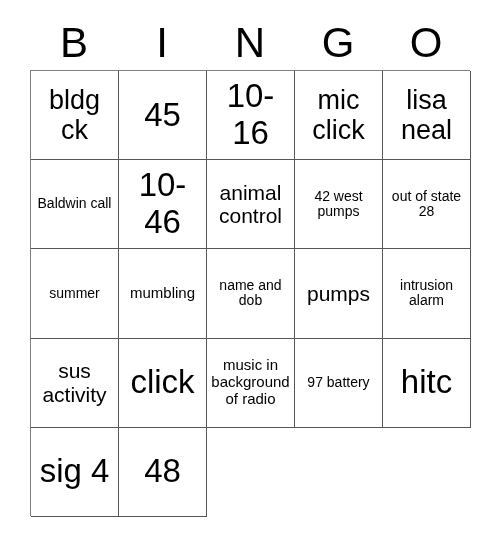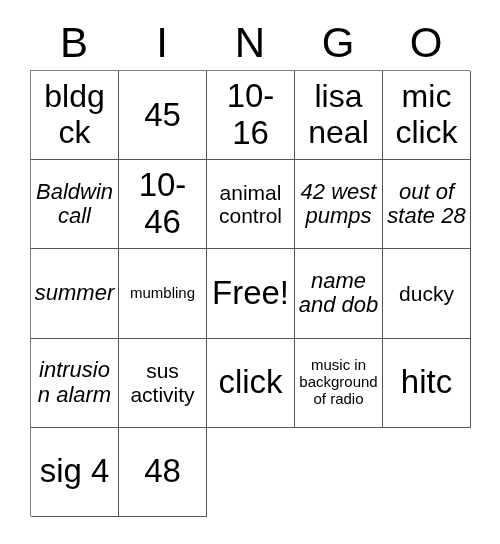--- a/index.html
+++ b/index.html
@@ -77,23 +77,23 @@
     display: block;
     width: 100%;
     line-height: 1.12;
     word-wrap: break-word;
     overflow-wrap: break-word;
     hyphens: none;
   }
 
   
   .fs-xl   { font-size: 33px; }
-  .fs-lg   { font-size: 32px; }
+  .fs-lg   { font-size: 27px; }
   .fs-md   { font-size: 21px; }
-  .fs-sm   { font-size: 22px; font-style: italic; }
+  .fs-sm   { font-size: 14px; }
   .fs-xs   { font-size: 15px; }
   .fs-xxs  { font-size: 15px; }
 </style>
 </head>
 <body>
 
 <div class="card">
 
   <div class="header-row">
     <div class="header-cell">
@@ -117,24 +117,24 @@
       <div class="cell">
         <span class="cell-text fs-lg">bldg ck</span>
       </div>
       <div class="cell">
         <span class="cell-text fs-xl">45</span>
       </div>
       <div class="cell">
         <span class="cell-text fs-xl">10-16</span>
       </div>
       <div class="cell">
-        <span class="cell-text fs-lg">lisa neal</span>
+        <span class="cell-text fs-lg">mic click</span>
       </div>
       <div class="cell">
-        <span class="cell-text fs-lg">mic click</span>
+        <span class="cell-text fs-lg">lisa neal</span>
       </div>
       <div class="cell">
         <span class="cell-text fs-sm">Baldwin call</span>
       </div>
       <div class="cell">
         <span class="cell-text fs-xl">10-46</span>
       </div>
       <div class="cell">
         <span class="cell-text fs-md">animal control</span>
       </div>
@@ -144,39 +144,39 @@
       <div class="cell">
         <span class="cell-text fs-sm">out of state 28</span>
       </div>
       <div class="cell">
         <span class="cell-text fs-sm">summer</span>
       </div>
       <div class="cell">
         <span class="cell-text fs-xs">mumbling</span>
       </div>
       <div class="cell">
-        <span class="cell-text fs-xl">Free!</span>
-      </div>
-      <div class="cell">
         <span class="cell-text fs-sm">name and dob</span>
       </div>
       <div class="cell">
-        <span class="cell-text fs-md">ducky</span>
+        <span class="cell-text fs-md">pumps</span>
       </div>
       <div class="cell">
         <span class="cell-text fs-sm">intrusion alarm</span>
       </div>
       <div class="cell">
         <span class="cell-text fs-md">sus activity</span>
       </div>
       <div class="cell">
         <span class="cell-text fs-xl">click</span>
       </div>
       <div class="cell">
         <span class="cell-text fs-xxs">music in background of radio</span>
+      </div>
+      <div class="cell">
+        <span class="cell-text fs-sm">97 battery</span>
       </div>
       <div class="cell">
         <span class="cell-text fs-xl">hitc</span>
       </div>
       <div class="cell">
         <span class="cell-text fs-xl">sig 4</span>
       </div>
       <div class="cell">
         <span class="cell-text fs-xl">48</span>
       </div>

